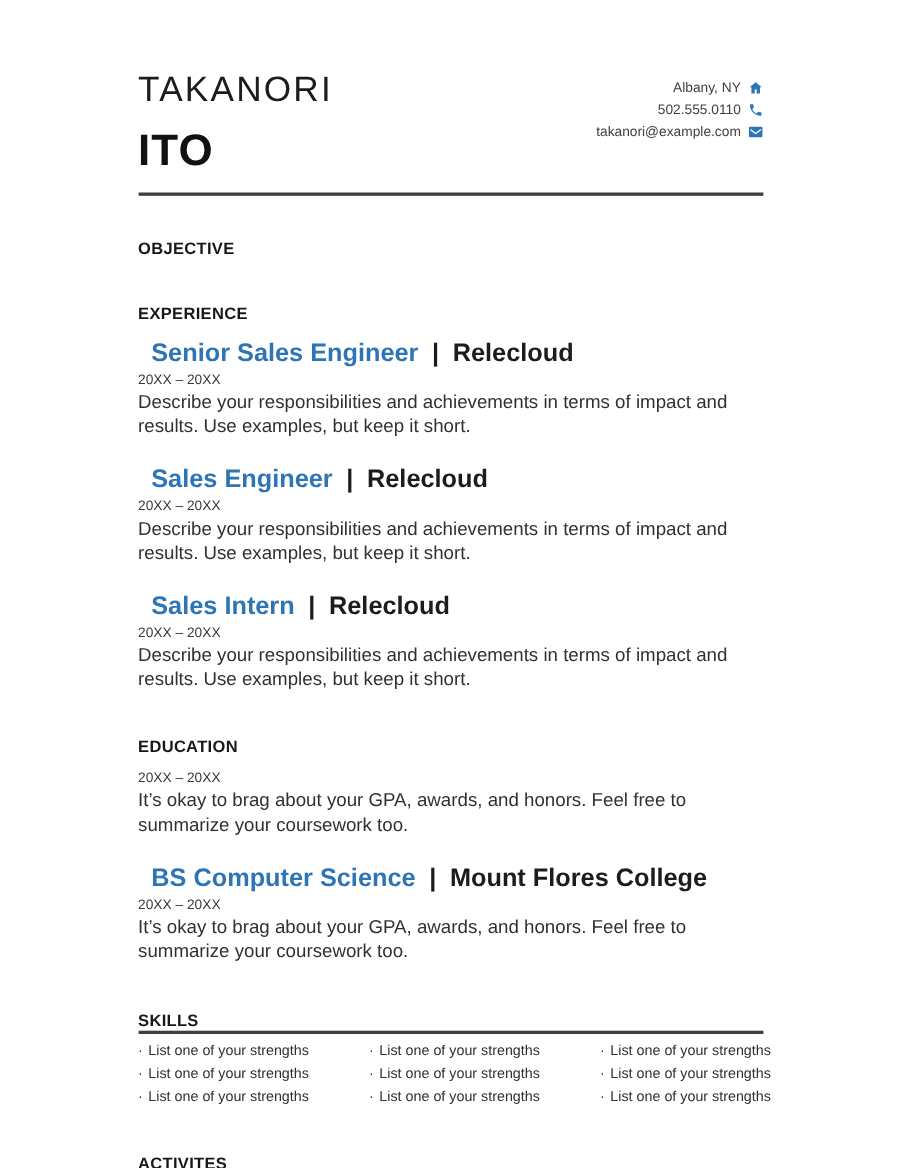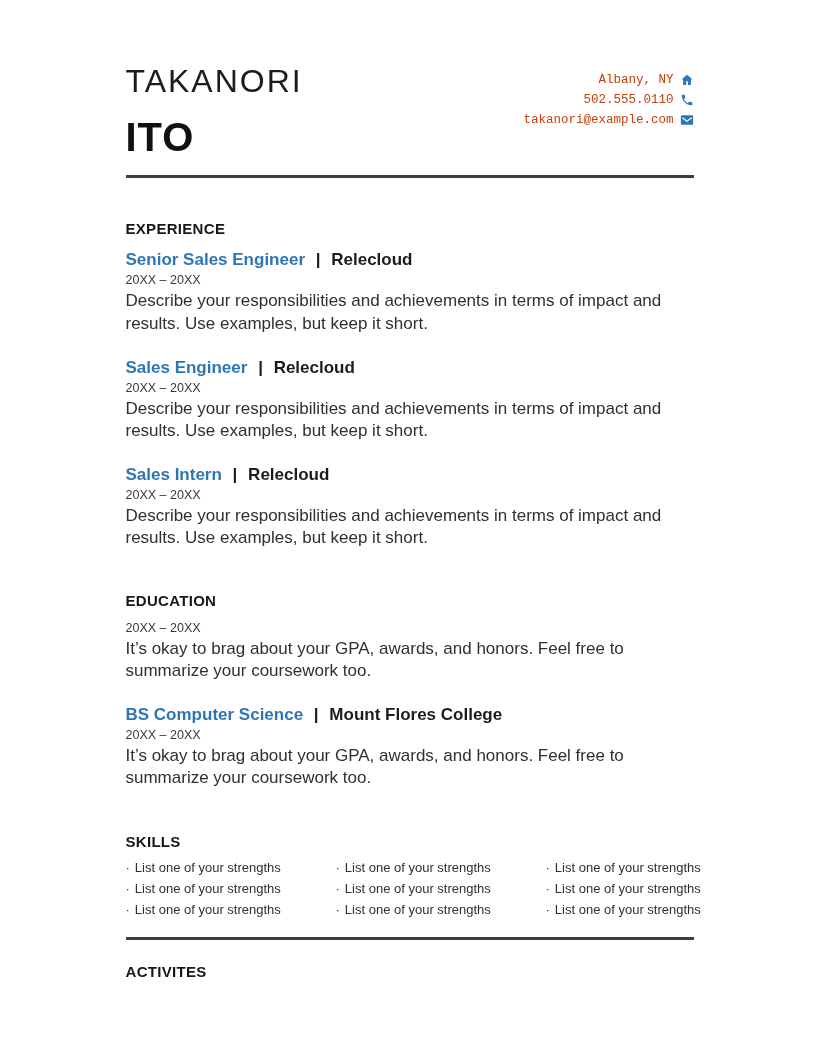--- a/index.html
+++ b/index.html
@@ -14,21 +14,21 @@
   .page{
     width:754px;height:1062px;margin:0 auto;background:#ffffff;
     padding:64px 93px 0 93px;position:relative;overflow:hidden;
   }
 
   
   .header{display:flex;justify-content:space-between;align-items:flex-start;}
   .name-block{line-height:1.1;}
   .first-name{font-size:32px;font-weight:400;letter-spacing:2px;color:#1c1c1c;}
   .last-name{font-size:40px;font-weight:700;letter-spacing:1px;color:#111;margin-top:16px;}
-  .contact-block{text-align:right;font-size:12.5px;color:#c2410c;padding-top:6px;font-family:Liberation Mono, monospace;}
+  .contact-block{text-align:right;font-size:12.5px;color:#404040;padding-top:6px;}
   .contact-row{display:flex;align-items:center;justify-content:flex-end;height:20px;}
   .contact-row .txt{white-space:nowrap;}
   .cicon{width:14px;height:14px;margin-left:6px;color:var(--accent);flex:0 0 auto;display:inline-flex;}
   .cicon svg{width:100%;height:100%;display:block;}
 
   .rule{height:3px;background:var(--rule);margin-top:16px;}
   .rule.bottom{position:absolute;left:93px;right:93px;bottom:122px;margin-top:0;}
 
   
   .section-heading{
@@ -36,21 +36,21 @@
   }
   .body-text{font-size:13px;line-height:1.32;color:var(--text);}
 
   .sec-objective{margin-top:40px;}
   .sec-objective .body-text{margin-top:6px;max-width:614px;}
 
   .sec-experience{margin-top:42px;}
   .sec-education{margin-top:42px;}
   .entry{margin-top:12px;margin-bottom:22px;}
   .entry:last-child{margin-bottom:0;}
-  .entry-title-line{font-size:17px;line-height:1.25;}
+  .entry-title-line{font-size:23px;line-height:1.25;margin-left:12px;}
   .entry-role{color:var(--accent);font-weight:700;}
   .entry-sep{color:#1c1c1c;font-weight:700;margin:0 6px;}
   .entry-org{color:#1c1c1c;font-weight:700;}
   .entry-dates{font-size:12.5px;color:#3a3a3a;margin-top:3px;}
   .entry-desc{font-size:17px;color:var(--text);margin-top:3px;line-height:1.3;}
 
   .sec-skills{margin-top:44px;}
   .skills-grid{
     margin-top:10px;display:grid;grid-template-columns:210px 210px 213px;
     row-gap:4px;font-size:13px;color:var(--text);line-height:1.3;
@@ -96,20 +96,21 @@
               <path d="M4 7l8 6 8-6v2.6l-8 6-8-6z" fill="#ffffff"></path>
             </svg>
         </span>
       </div>
     </div>
   </div>
 
   <div class="rule top"></div>
 
   <div class="sec-objective">
+    <div class="section-heading">OBJECTIVE</div>
   </div>
 
   <div class="sec-experience">
     <div class="section-heading">EXPERIENCE</div>
 
     <div class="entry">
       <div class="entry-title-line">
         <span class="entry-role">Senior Sales Engineer</span>
         <span class="entry-sep">|</span>
         <span class="entry-org">Relecloud</span>

